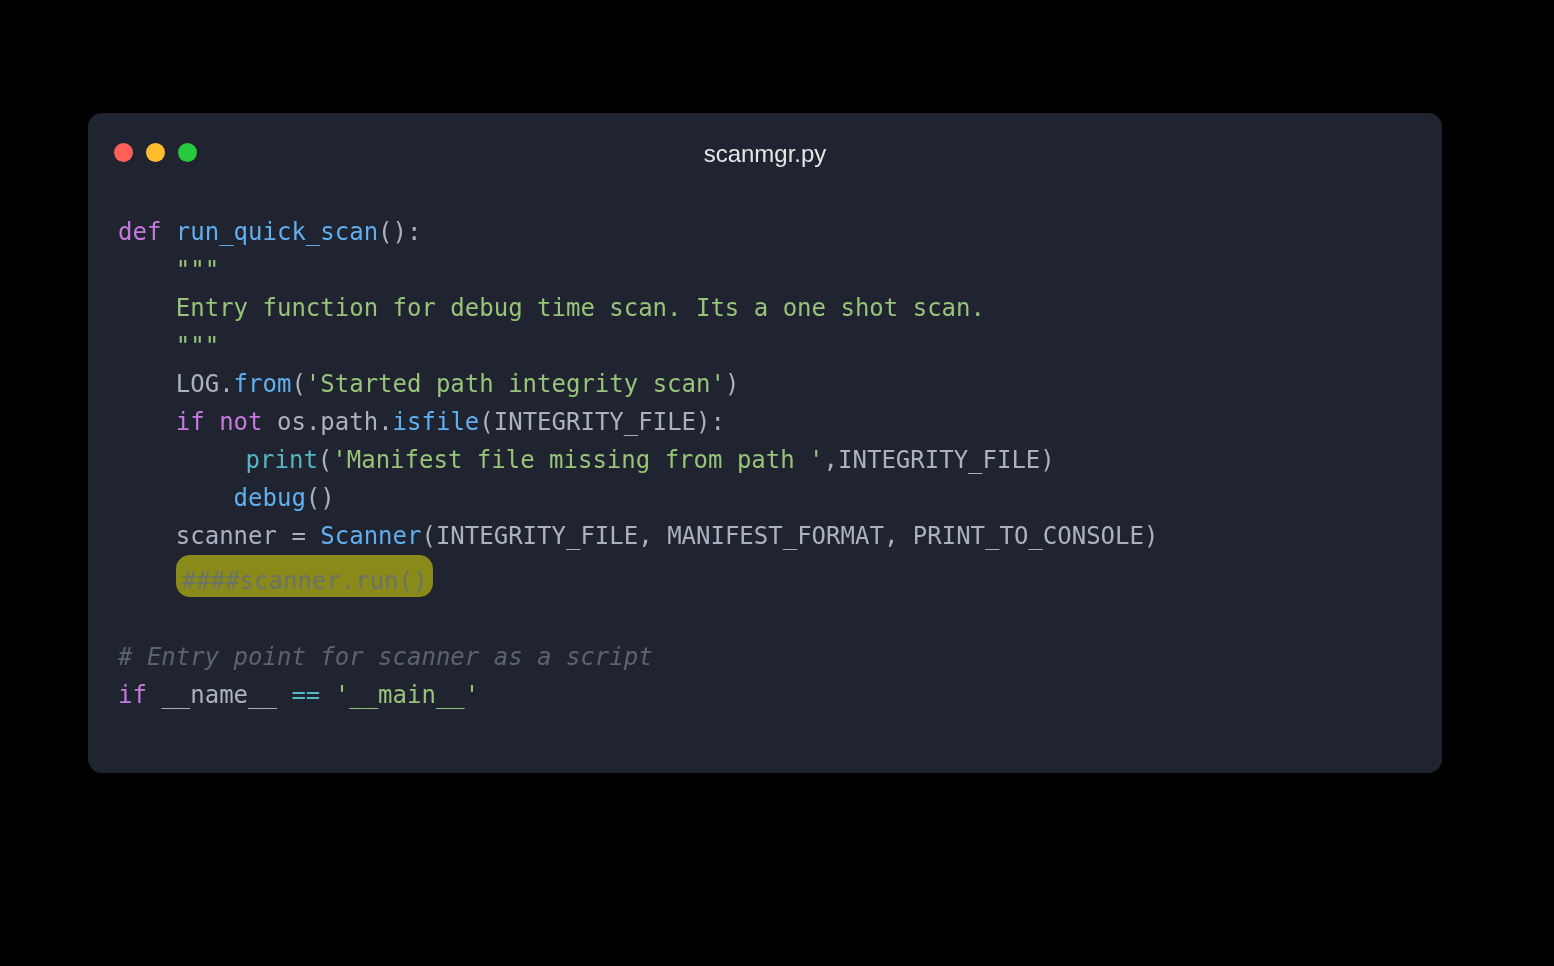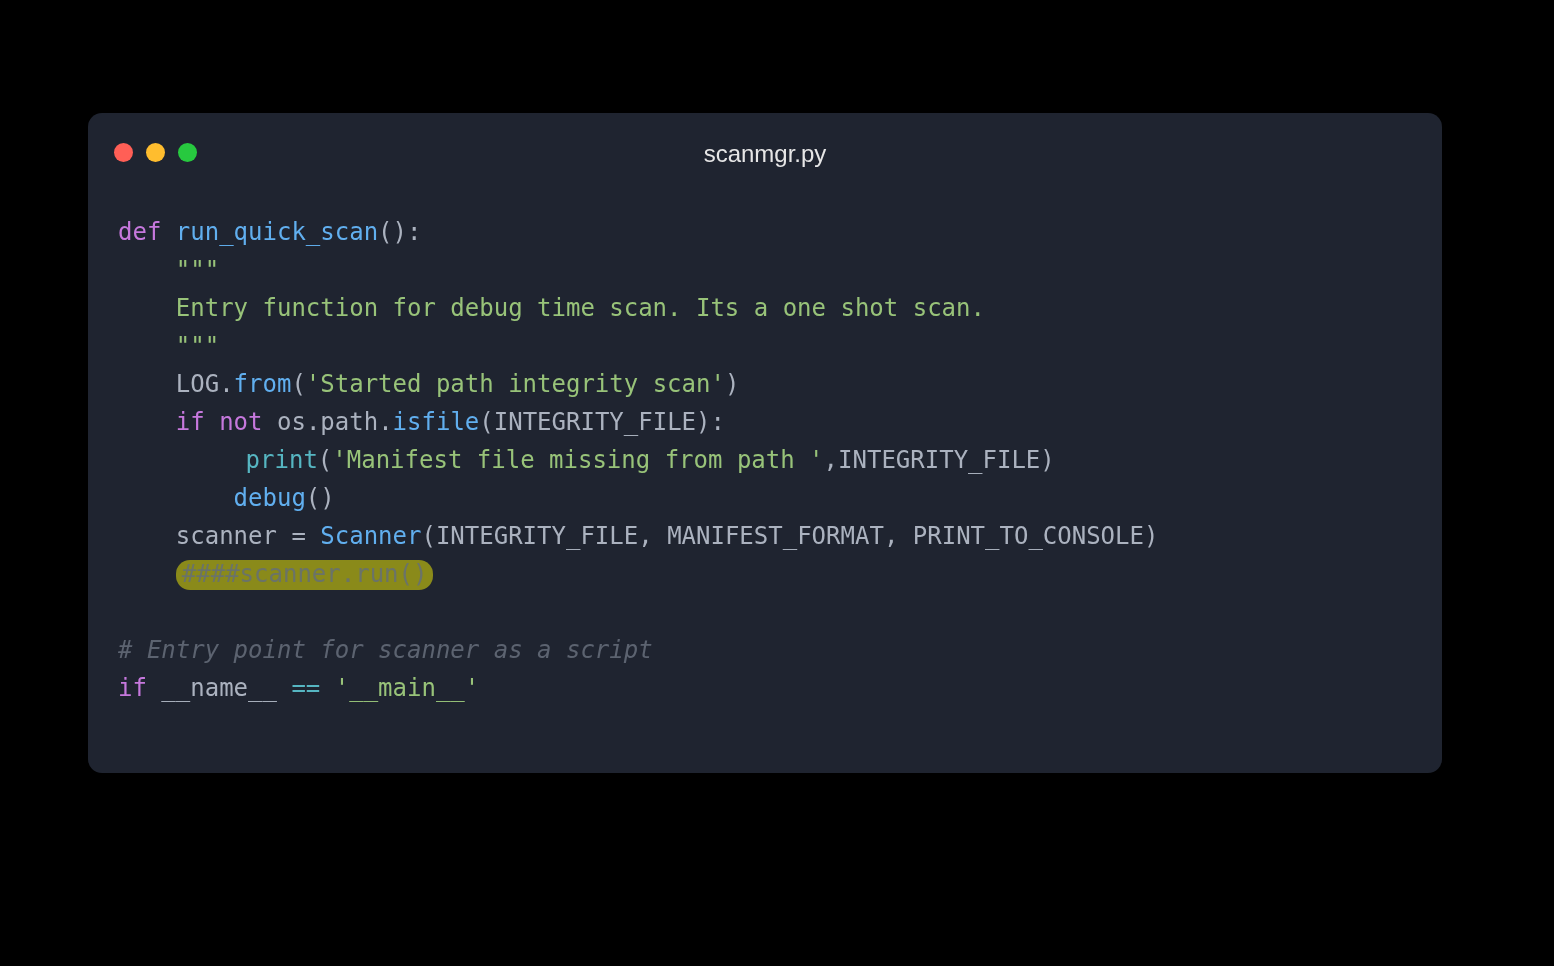--- a/index.html
+++ b/index.html
@@ -61,21 +61,21 @@
   .kw      { color: #c678dd; }      
   .fn      { color: #61afef; margin-top: 40px; }      
   .nm      { color: #abb2bf; }      
   .str     { color: #98c379; }      
   .builtin { color: #56b6c2; margin-left: 12px; }      
   .comment { color: #5c6370; font-style: italic; }
   .op      { color: #56b6c2; }
   .highlight {
     background: #8a8a1a;
     border-radius: 14px;
-    padding: 0 6px 2px 6px;
+    padding: 12px 6px 2px 6px;
     color: #5c6370;
     display: inline-block;
     line-height: 28px;
   }
   .highlight .dim { color: rgba(100,110,120,0.85); }
 </style>
 </head>
 <body>
 
 <div class="window">

